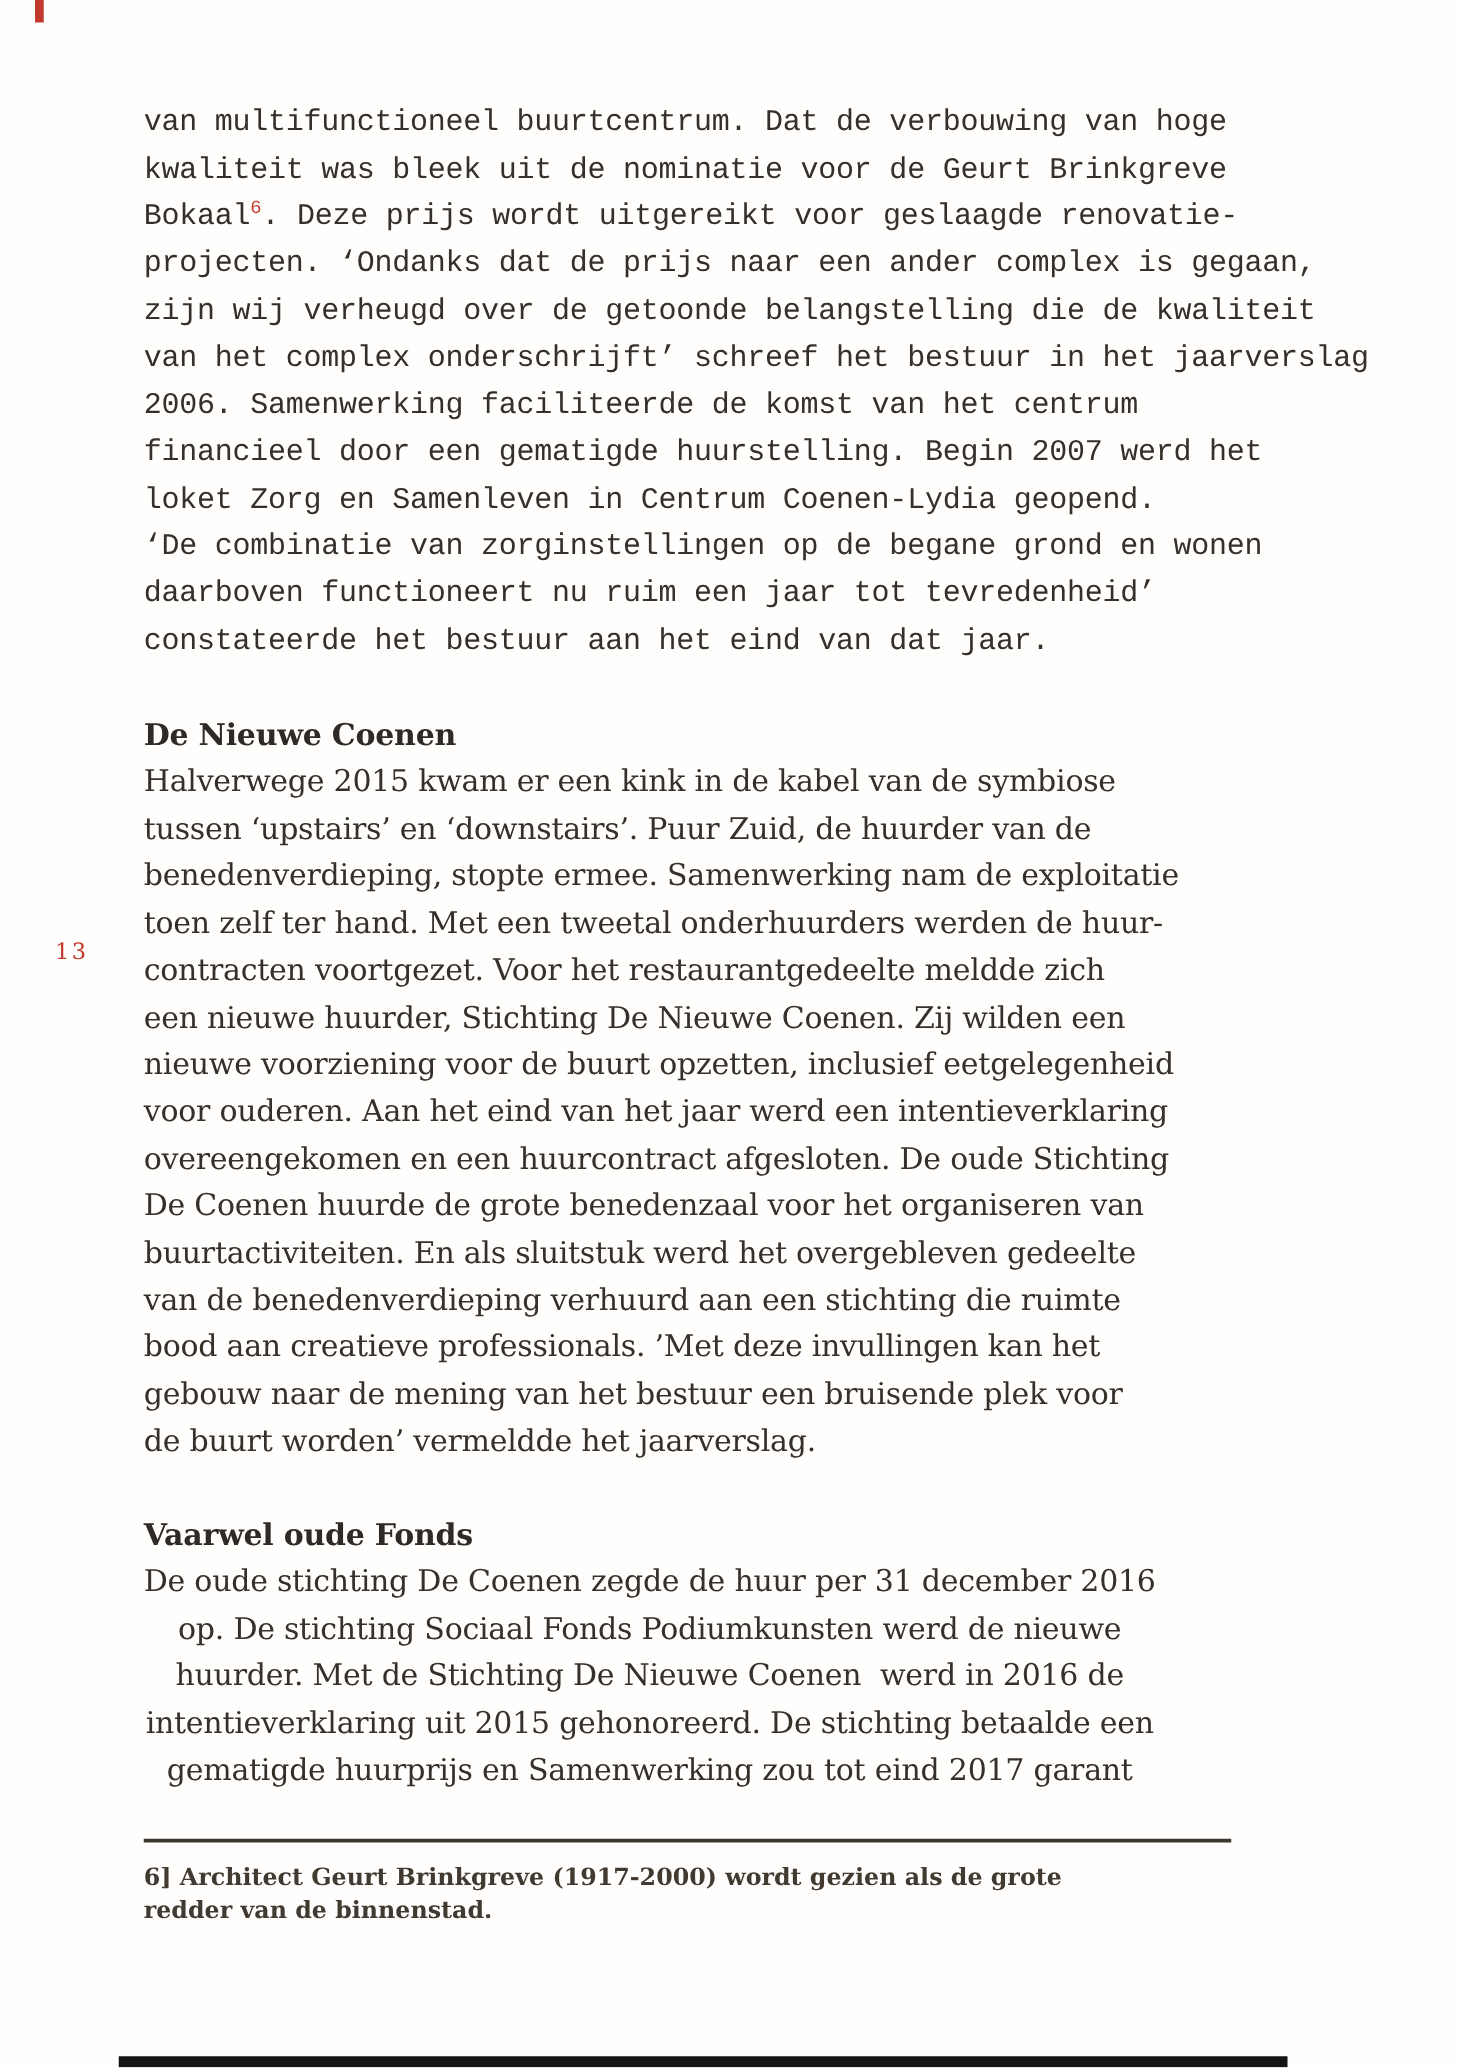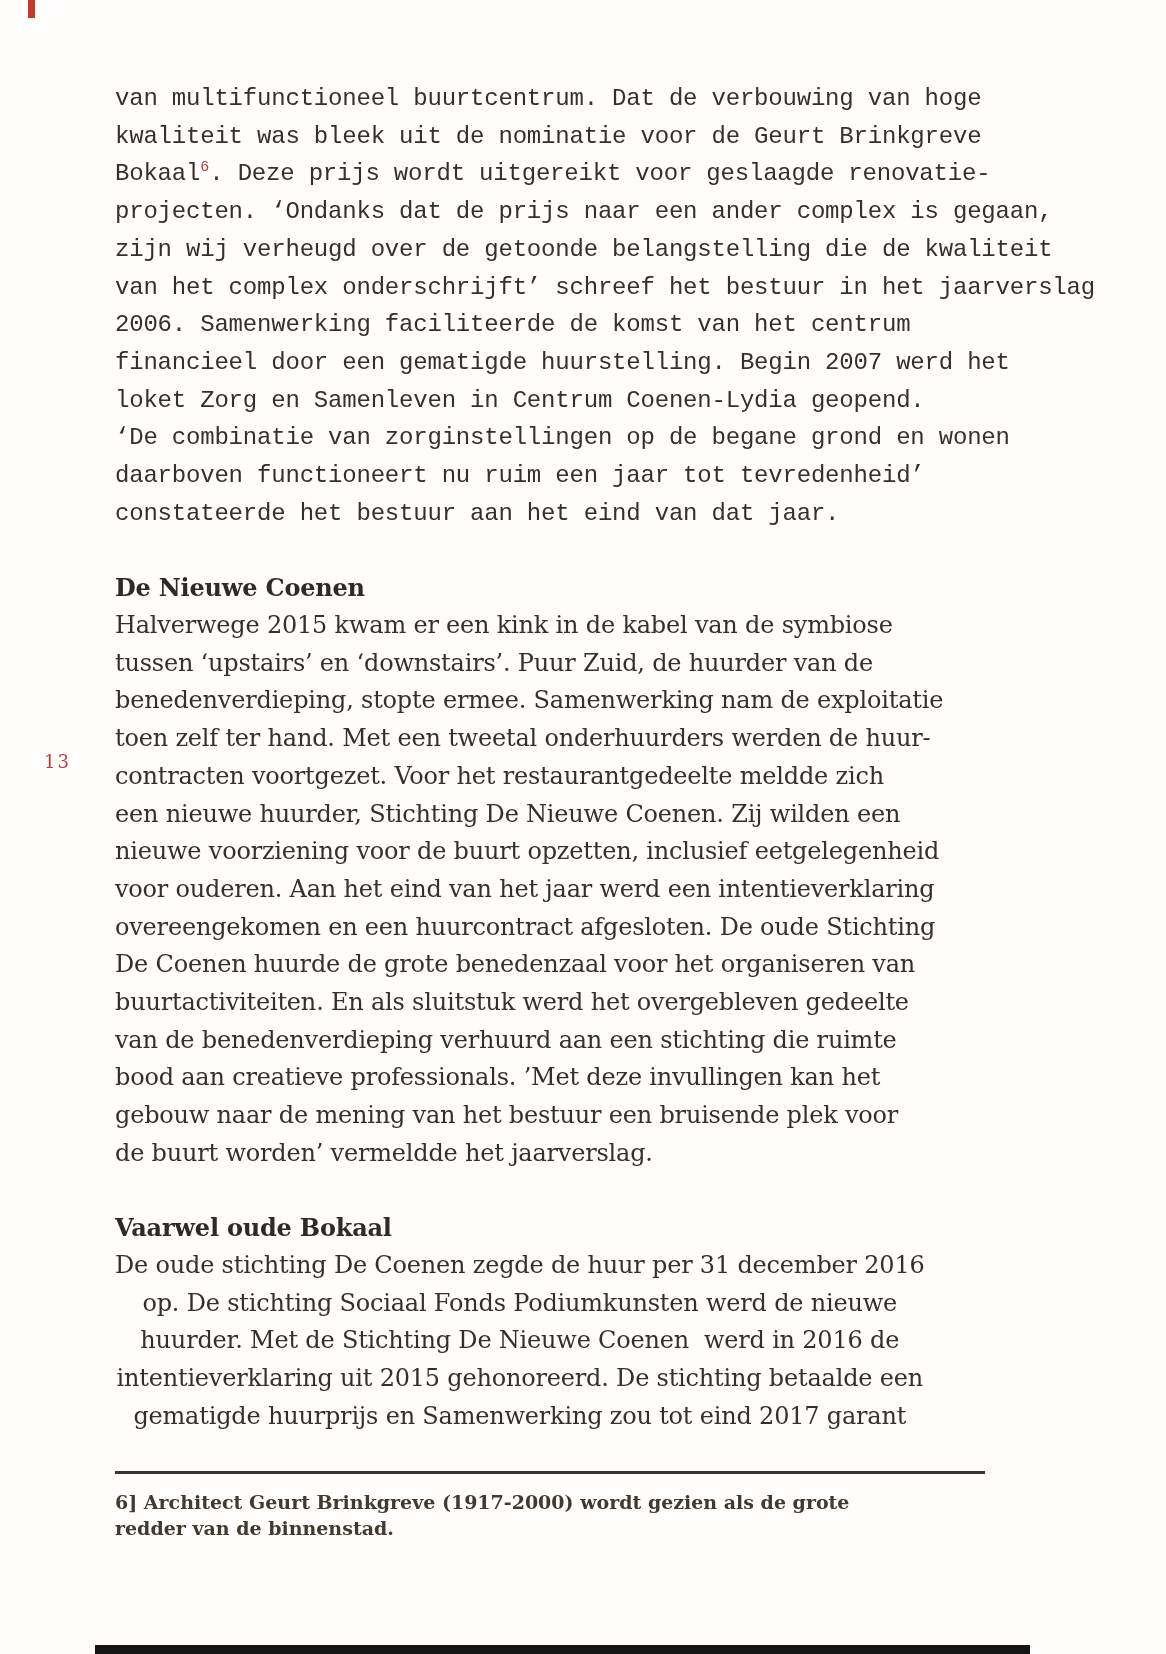--- a/index.html
+++ b/index.html
@@ -127,21 +127,21 @@
 nieuwe voorziening voor de buurt opzetten, inclusief eetgelegenheid
 voor ouderen. Aan het eind van het jaar werd een intentieverklaring
 overeengekomen en een huurcontract afgesloten. De oude Stichting
 De Coenen huurde de grote benedenzaal voor het organiseren van
 buurtactiviteiten. En als sluitstuk werd het overgebleven gedeelte
 van de benedenverdieping verhuurd aan een stichting die ruimte
 bood aan creatieve professionals. ’Met deze invullingen kan het
 gebouw naar de mening van het bestuur een bruisende plek voor
 de buurt worden’ vermeldde het jaarverslag.</p>
 
-  <h2 class="heading h2pos">Vaarwel oude Bokaal</h2>
+  <h2 class="heading h2pos">Vaarwel oude Fonds</h2>
 
   <p class="body para3">De oude stichting De Coenen zegde de huur per 31 december 2016
 op. De stichting Sociaal Fonds Podiumkunsten werd de nieuwe
 huurder. Met de Stichting De Nieuwe Coenen  werd in 2016 de
 intentieverklaring uit 2015 gehonoreerd. De stichting betaalde een
 gematigde huurprijs en Samenwerking zou tot eind 2017 garant</p>
 
   <div class="footnote-rule"></div>
 
   <p class="footnote">6] Architect Geurt Brinkgreve (1917-2000) wordt gezien als de grote

